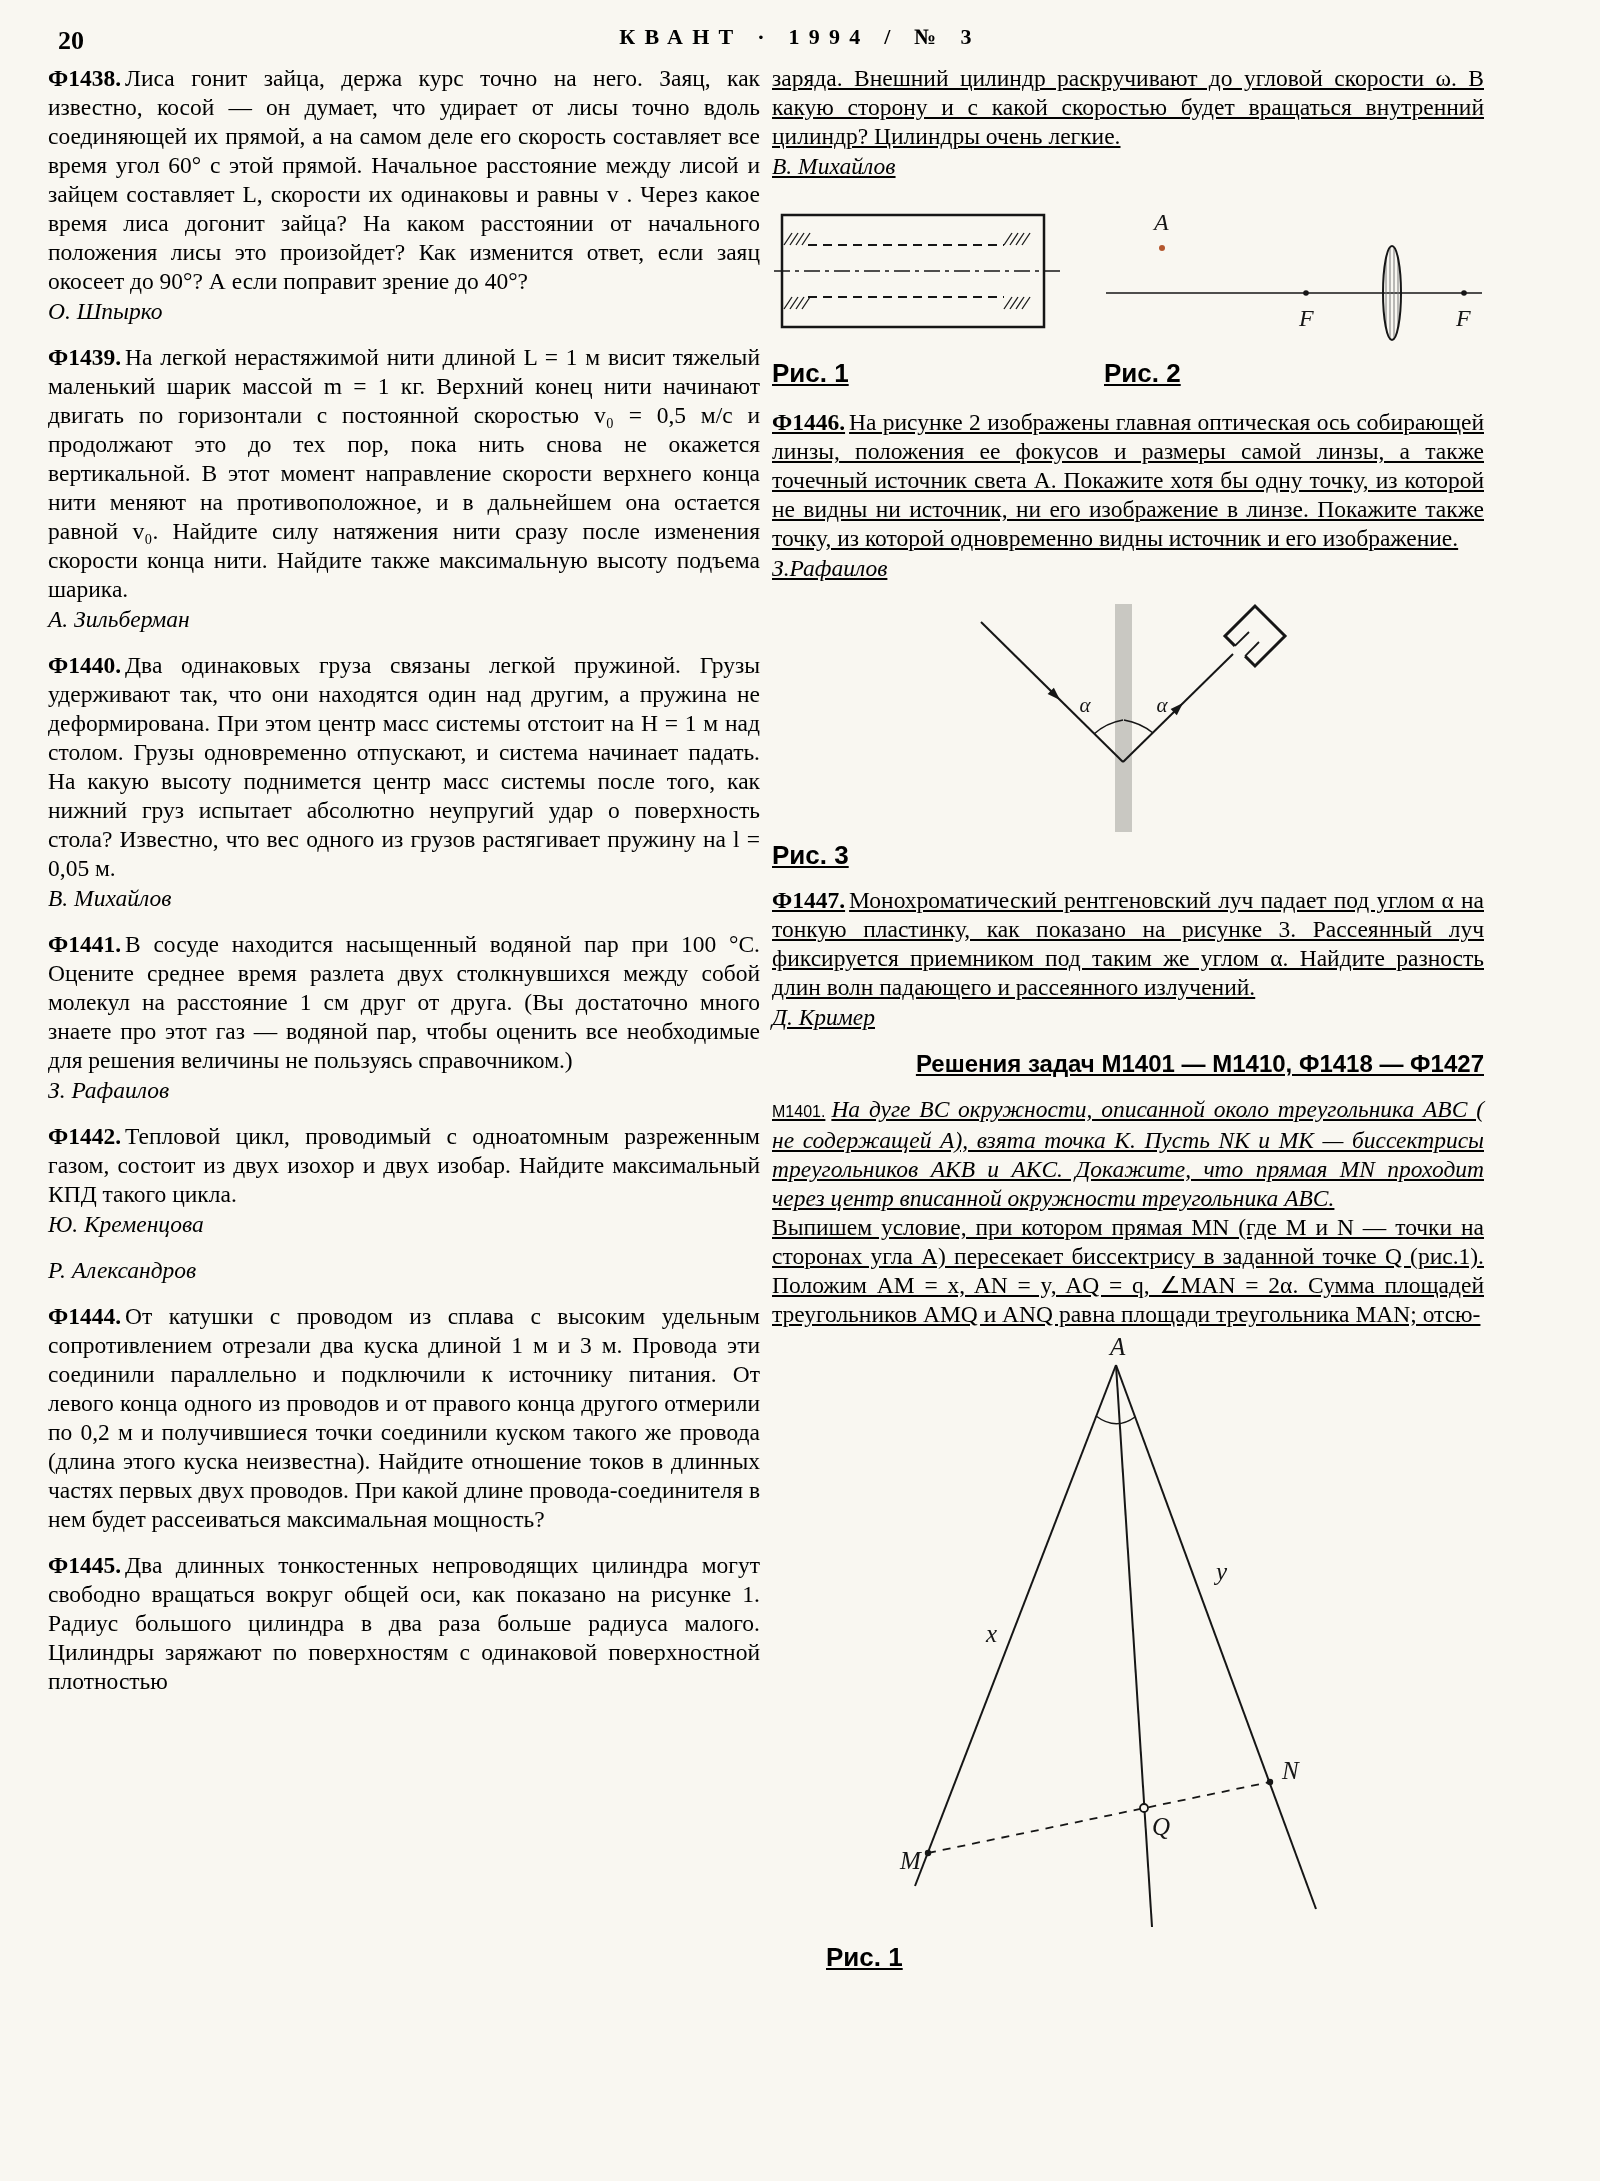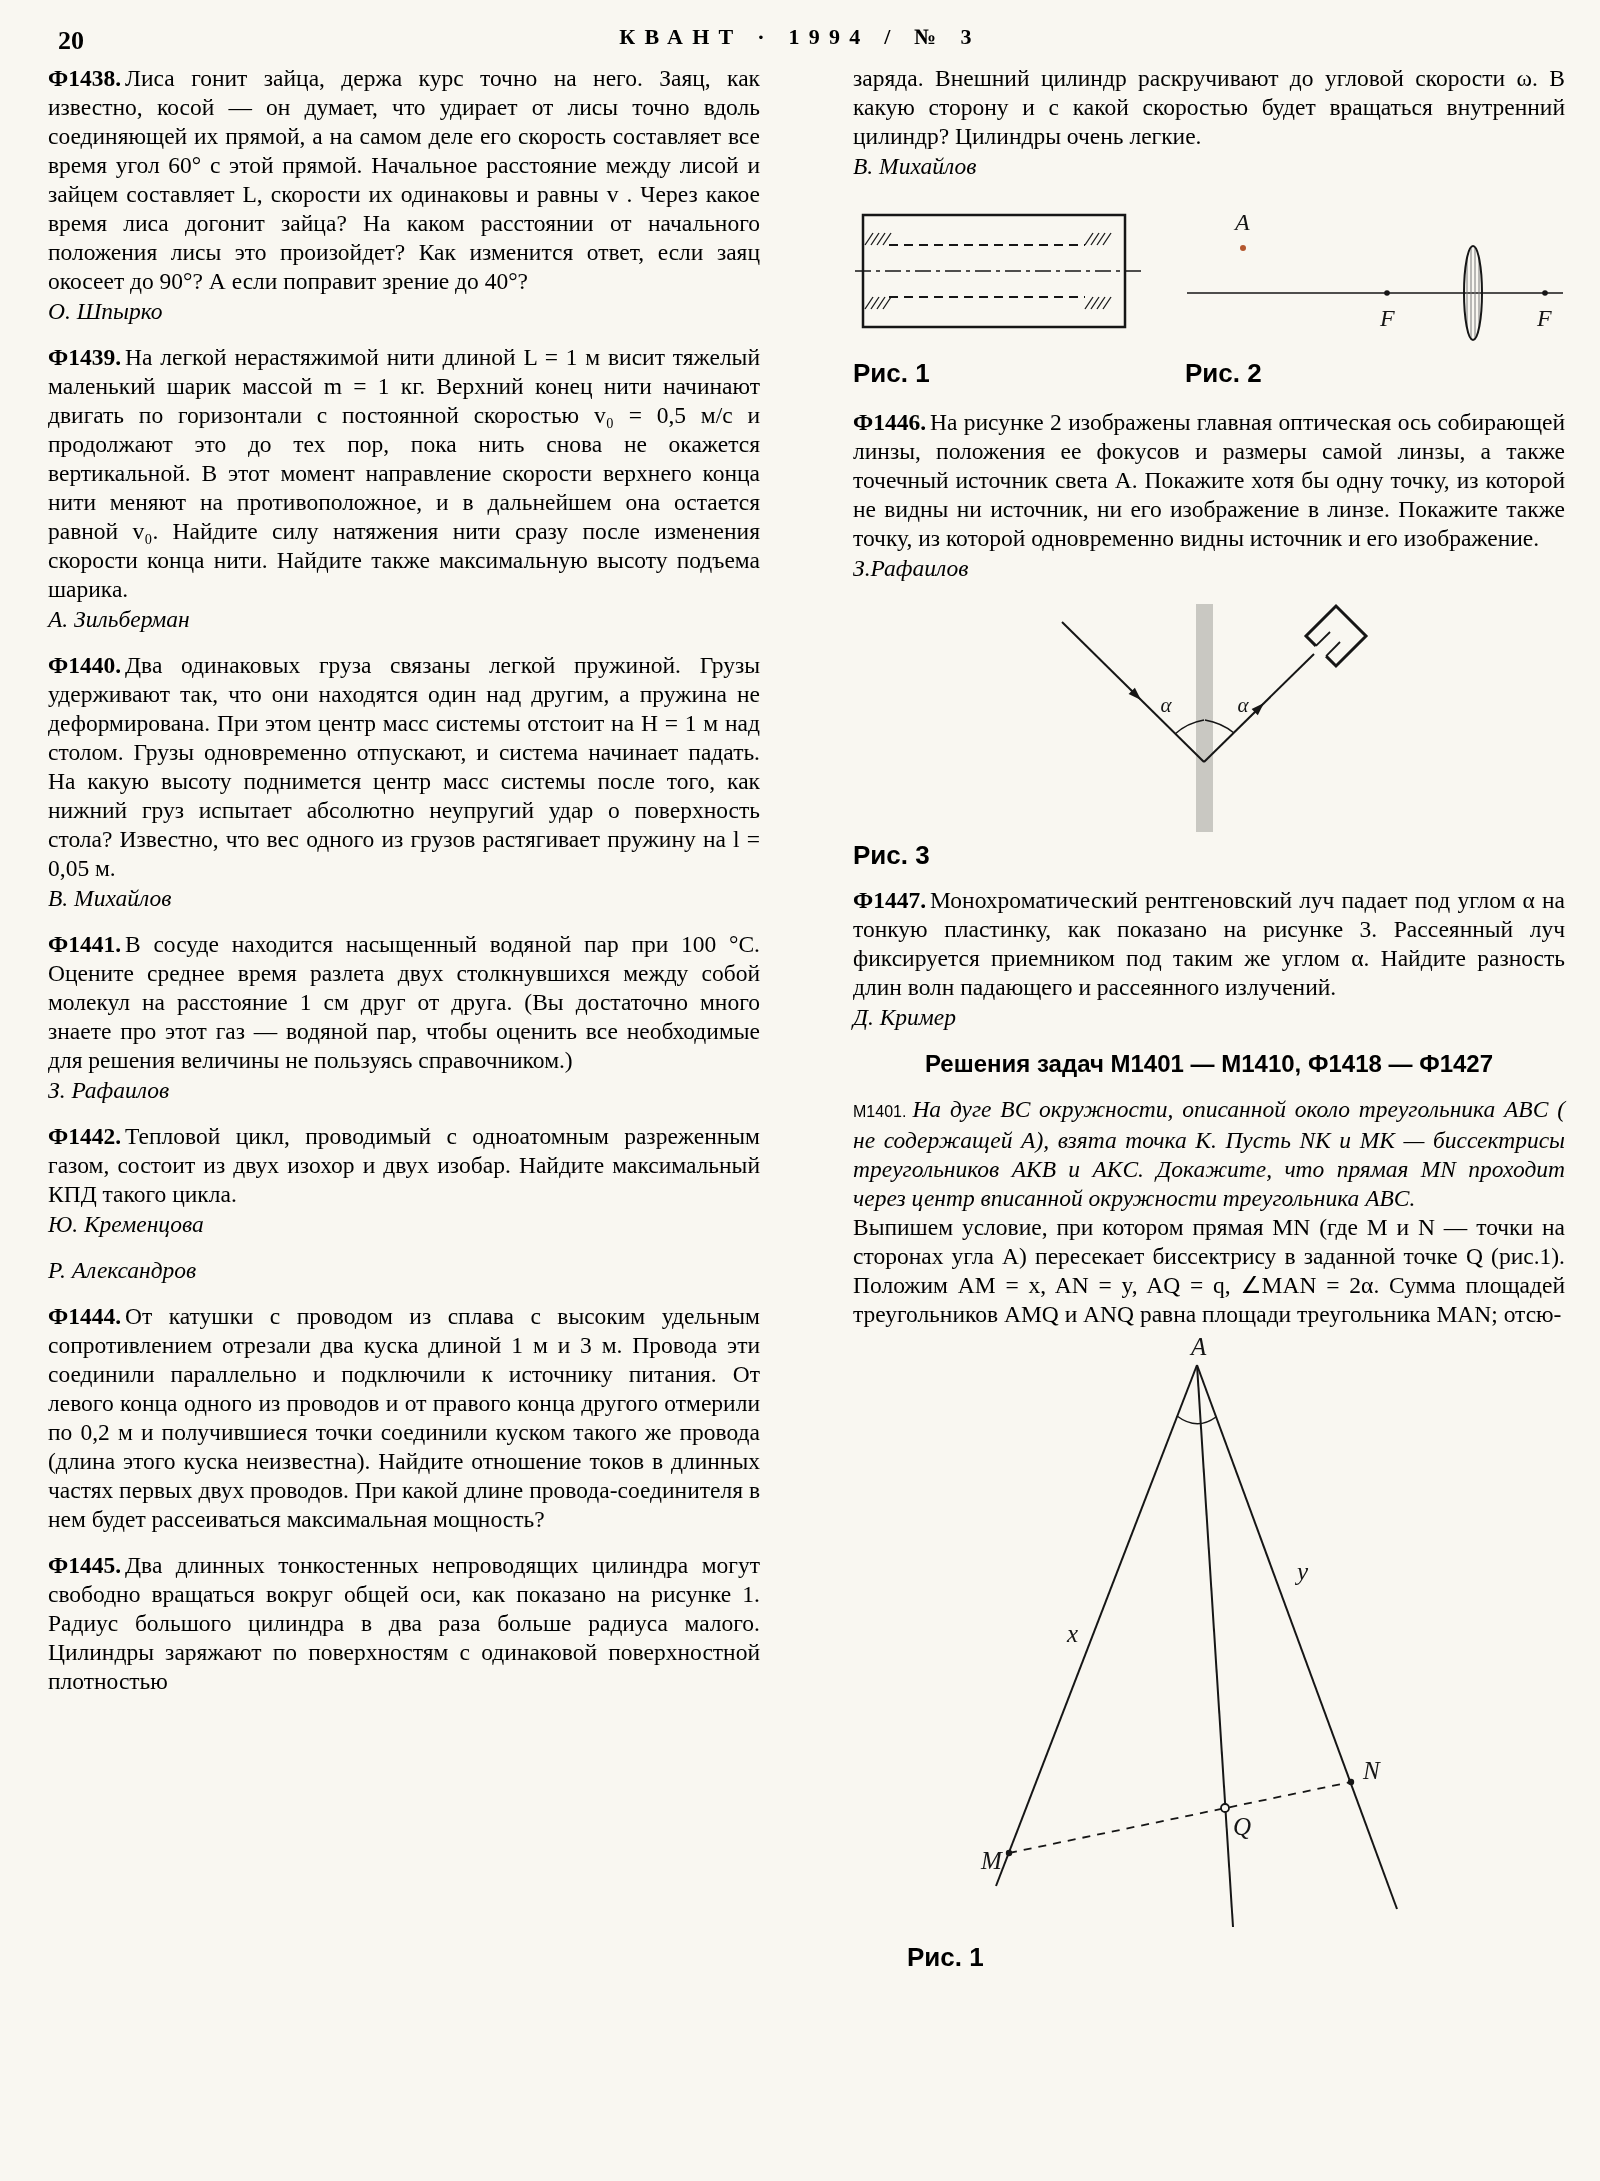--- a/index.html
+++ b/index.html
@@ -3,31 +3,31 @@
 <meta charset="utf-8">
 <style>
   html,body{margin:0;padding:0;background:#f8f6ef;}
   .page{position:relative;width:1600px;height:2181px;background:#f9f7f1;color:#000000;
         font-family:"Liberation Serif", serif;overflow:hidden;}
   .header{position:absolute;top:24px;left:0;width:100%;height:36px;}
   .pageno{position:absolute;left:58px;top:2px;font-size:26px;font-weight:bold;}
   .jtitle{display:block;text-align:center;font-size:22px;font-weight:bold;letter-spacing:0.42em;}
   .col{position:absolute;top:64px;font-size:23.5px;line-height:29px;text-align:justify;}
   .col-left{left:48px;width:712px;}
-  .col-right{left:853px;width:712px;}
+  .col-right{left:772px;width:712px;text-decoration:underline;}
   p.ptext{margin:0;}
   .pid{font-weight:bold;margin-right:4px;}
   .author{font-style:italic;margin:1px 0 17px;text-align:left;}
   figure{margin:0;}
   .fig-row{display:flex;gap:42px;align-items:flex-end;margin:8px 0 4px;}
   .figcap{font-family:"Liberation Sans",sans-serif;font-weight:bold;font-size:26px;
           margin:6px 0 16px;text-align:left;}
   .fig-center{text-align:center;margin:6px 0 0;}
   .heading{font-family:"Liberation Sans",sans-serif;font-weight:bold;font-size:24px;
-           line-height:30px;margin:16px 0 16px;text-align:center;}
+           line-height:30px;margin:16px 0 16px;text-align:right;}
   .mid{font-family:"Liberation Sans",sans-serif;font-size:16px;margin-right:6px;}
   .statement{font-style:italic;}
   .sol{margin-top:12px;}
   svg{display:block;}
   svg text{font-family:"Liberation Serif",serif;fill:#161616;}
   .svglabel{font-style:italic;}
   .cap-indent{margin-left:54px;}
 </style>
 </head>
 <body>

